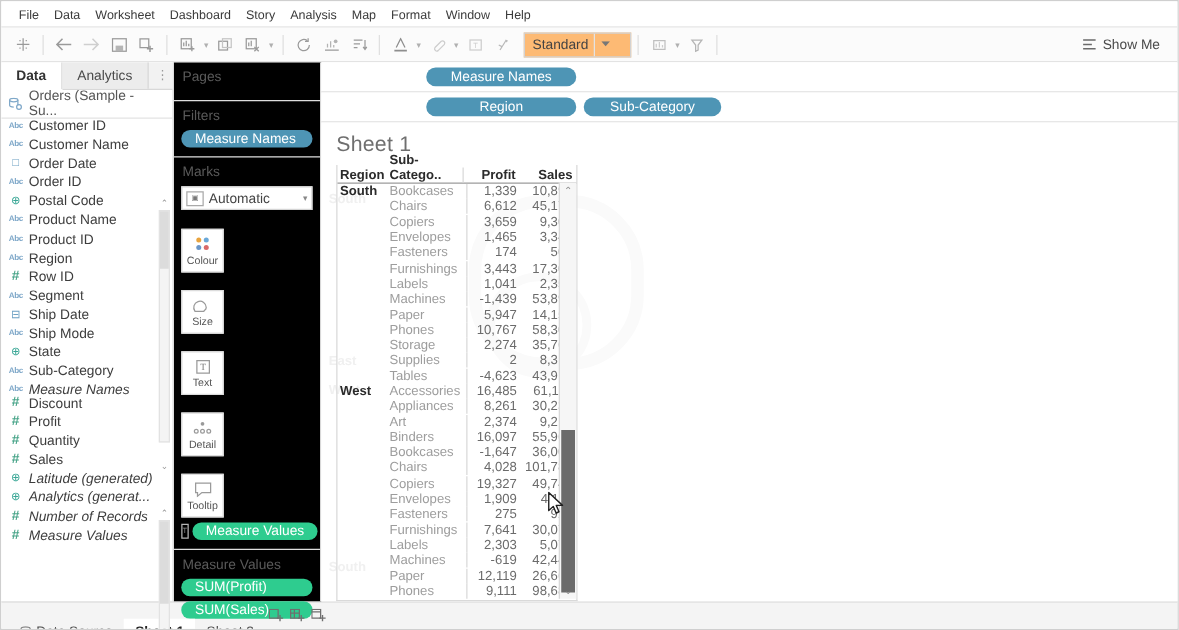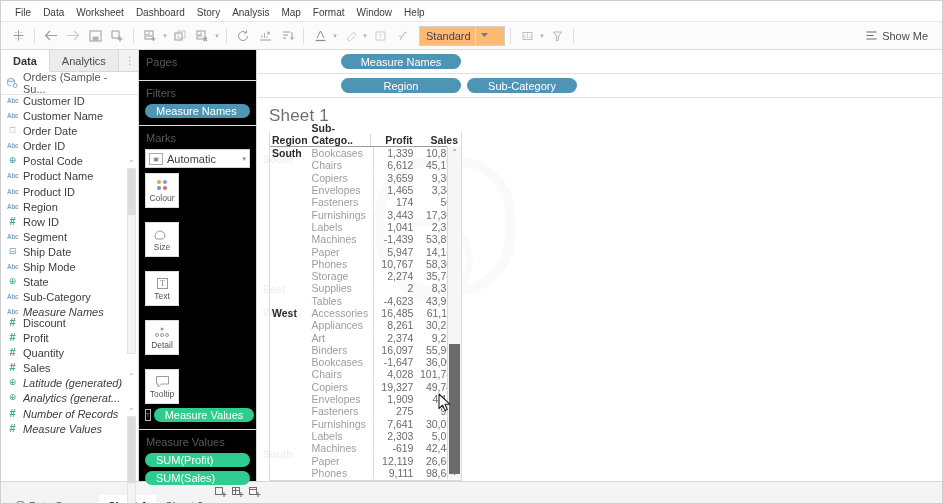--- a/index.html
+++ b/index.html
@@ -52,21 +52,21 @@
   .dp-arrow{position:absolute;right:2px;width:9px;height:11px;display:flex;align-items:center;justify-content:center;font-size:7px;color:#9b9b9b;}
 
   
   .cards{width:117px;border-right:1px solid #d8d8d8;background:#000000;display:flex;flex-direction:column;}
   .card{border-bottom:1px solid #dedede;padding:4px 6px 7px 6px;}
   .card-title{font-size:11px;color:#5a5a5a;margin:2px 0 5px 1px;}
   .pill{height:14px;border-radius:8px;display:inline-flex;align-items:center;padding:0 11px;font-size:11px;color:#fff;white-space:nowrap;box-sizing:border-box;}
   .pill.blue{background:#4e95b5;}
   .pill.green{background:#2ecc8f;}
   .pill.wide{display:flex;width:100%;}
-  .marks-drop{height:17px;border:1px solid #d4d4d4;background:#fff;display:flex;align-items:center;padding:0 3px;font-size:11px;color:#444;margin-bottom:5px;}
+  .marks-drop{height:17px;border:1px solid #d4d4d4;background:#fff;display:flex;align-items:center;padding:0 3px;font-size:11px;color:#444;margin-bottom:15px;}
   .marks-drop .mdi{width:12px;height:10px;border:1px solid #a9a9a9;font-size:6px;display:flex;align-items:center;justify-content:center;color:#777;margin-right:4px;}
   .marks-drop .mdarrow{margin-left:auto;font-size:7px;color:#888;}
   .mark-grid{display:flex;flex-wrap:wrap;gap:14px;flex-direction:column;}
   .mark-btn{width:32px;height:33px;border:1px solid #dcdcdc;background:#fff;display:flex;flex-direction:column;align-items:center;justify-content:center;gap:1px;}
   .mark-btn .mlabel{font-size:8.5px;color:#555;}
   .mark-row{display:flex;align-items:center;gap:3px;margin-top:4px;}
   .mini-sq{width:12px;height:10px;border:1px solid #b5b5b5;font-size:6px;display:flex;align-items:center;justify-content:center;color:#888;}
 
   
   .view{flex:1;display:flex;flex-direction:column;background:#fff;min-width:0;}

